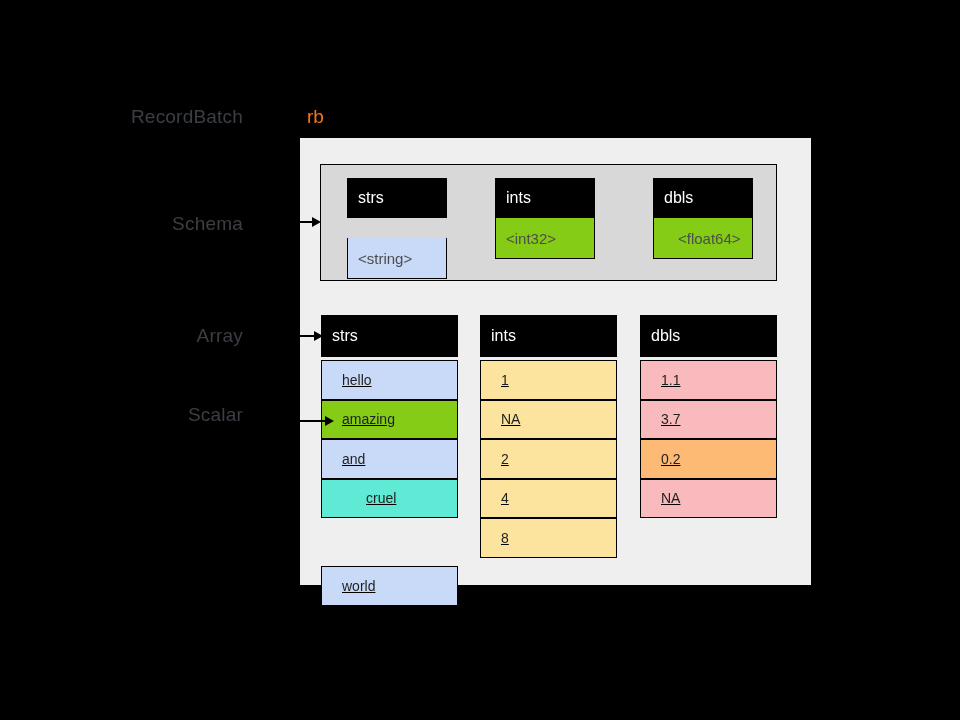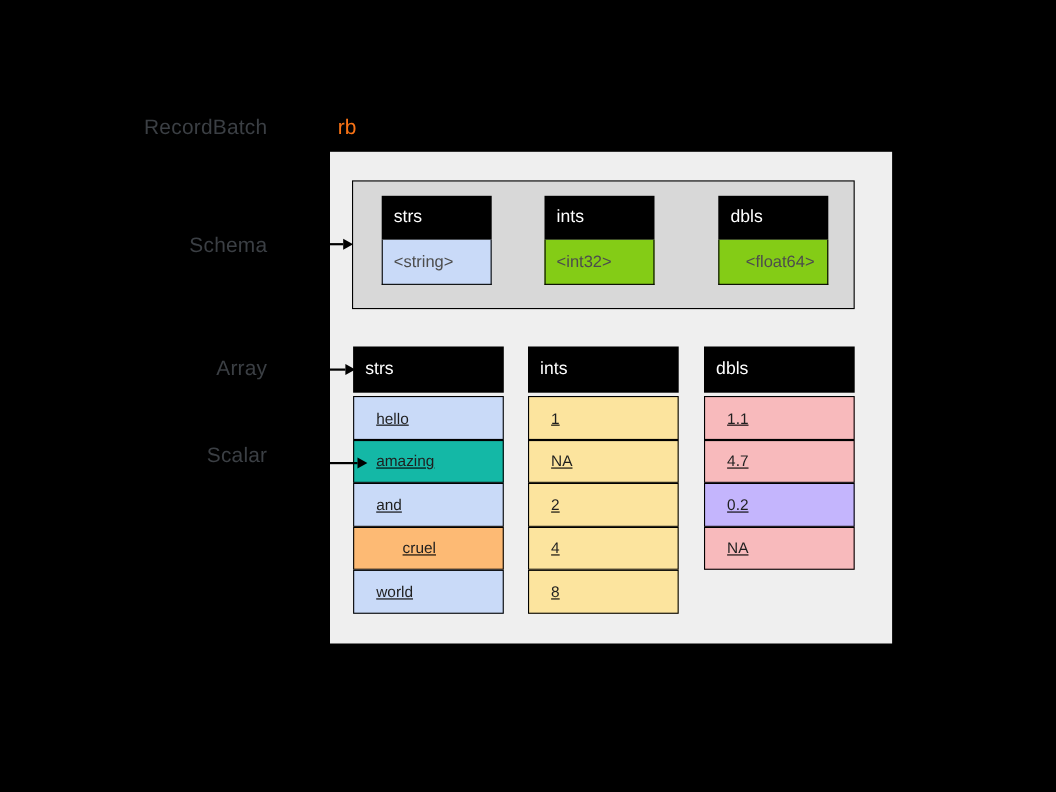--- a/index.html
+++ b/index.html
@@ -75,60 +75,60 @@
   <div class="side-label" style="top:323px">Array</div>
   <div class="side-label" style="top:402px">Scalar</div>
 
   <div id="rb-label">rb</div>
 
   <div id="main-box"></div>
 
   <div id="schema-box">
     <div class="schema-card" style="left:26px">
       <div class="card-header">strs</div>
-      <div class="card-body" style="background-color: rgb(201, 218, 248);">&lt;string&gt;</div>
+      <div class="card-body" style="background-color: rgb(201, 218, 248); margin-top: 20px;">&lt;string&gt;</div>
     </div>
     <div class="schema-card" style="left:174px">
       <div class="card-header">ints</div>
       <div class="card-body" style="background-color: #84cc16;">&lt;int32&gt;</div>
     </div>
     <div class="schema-card" style="left:332px">
       <div class="card-header">dbls</div>
       <div class="card-body" style="background-color: #84cc16; padding-left: 24px;">&lt;float64&gt;</div>
     </div>
   </div>
 
   <div class="array-col" style="left:321px">
     <div class="array-header">strs</div>
     <div class="array-cells">
       <div class="array-cell" style="background-color: rgb(201, 218, 248);">hello</div>
-      <div class="array-cell" style="background-color: #14b8a6;">amazing</div>
+      <div class="array-cell" style="background-color: #84cc16;">amazing</div>
       <div class="array-cell" style="background-color: rgb(201, 218, 248);">and</div>
-      <div class="array-cell" style="background-color: #fdba74; padding-left: 44px;">cruel</div>
-      <div class="array-cell" style="background-color: rgb(201, 218, 248);">world</div>
+      <div class="array-cell" style="background-color: #5eead4; padding-left: 44px;">cruel</div>
+      <div class="array-cell" style="background-color: rgb(201, 218, 248); margin-top: 48px;">world</div>
     </div>
   </div>
 
   <div class="array-col" style="left:480px">
     <div class="array-header">ints</div>
     <div class="array-cells">
       <div class="array-cell" style="background-color: rgb(252, 228, 158);">1</div>
       <div class="array-cell" style="background-color: rgb(252, 228, 158);">NA</div>
       <div class="array-cell" style="background-color: rgb(252, 228, 158);">2</div>
       <div class="array-cell" style="background-color: rgb(252, 228, 158);">4</div>
       <div class="array-cell" style="background-color: rgb(252, 228, 158);">8</div>
     </div>
   </div>
 
   <div class="array-col" style="left:640px">
     <div class="array-header">dbls</div>
     <div class="array-cells">
       <div class="array-cell" style="background-color: rgb(248, 186, 188);">1.1</div>
-      <div class="array-cell" style="background-color: rgb(248, 186, 188);">4.7</div>
-      <div class="array-cell" style="background-color: #c4b5fd;">0.2</div>
+      <div class="array-cell" style="background-color: rgb(248, 186, 188);">3.7</div>
+      <div class="array-cell" style="background-color: #fdba74;">0.2</div>
       <div class="array-cell" style="background-color: rgb(248, 186, 188);">NA</div>
     </div>
   </div>
 
   <div>
     <div class="arrow-line" style="left:252px; top:221px; width:60px"></div>
     <div class="arrow-head" style="left:312px; top:217px"></div>
   </div>
   <div>
     <div class="arrow-line" style="left:252px; top:335px; width:62px"></div>

